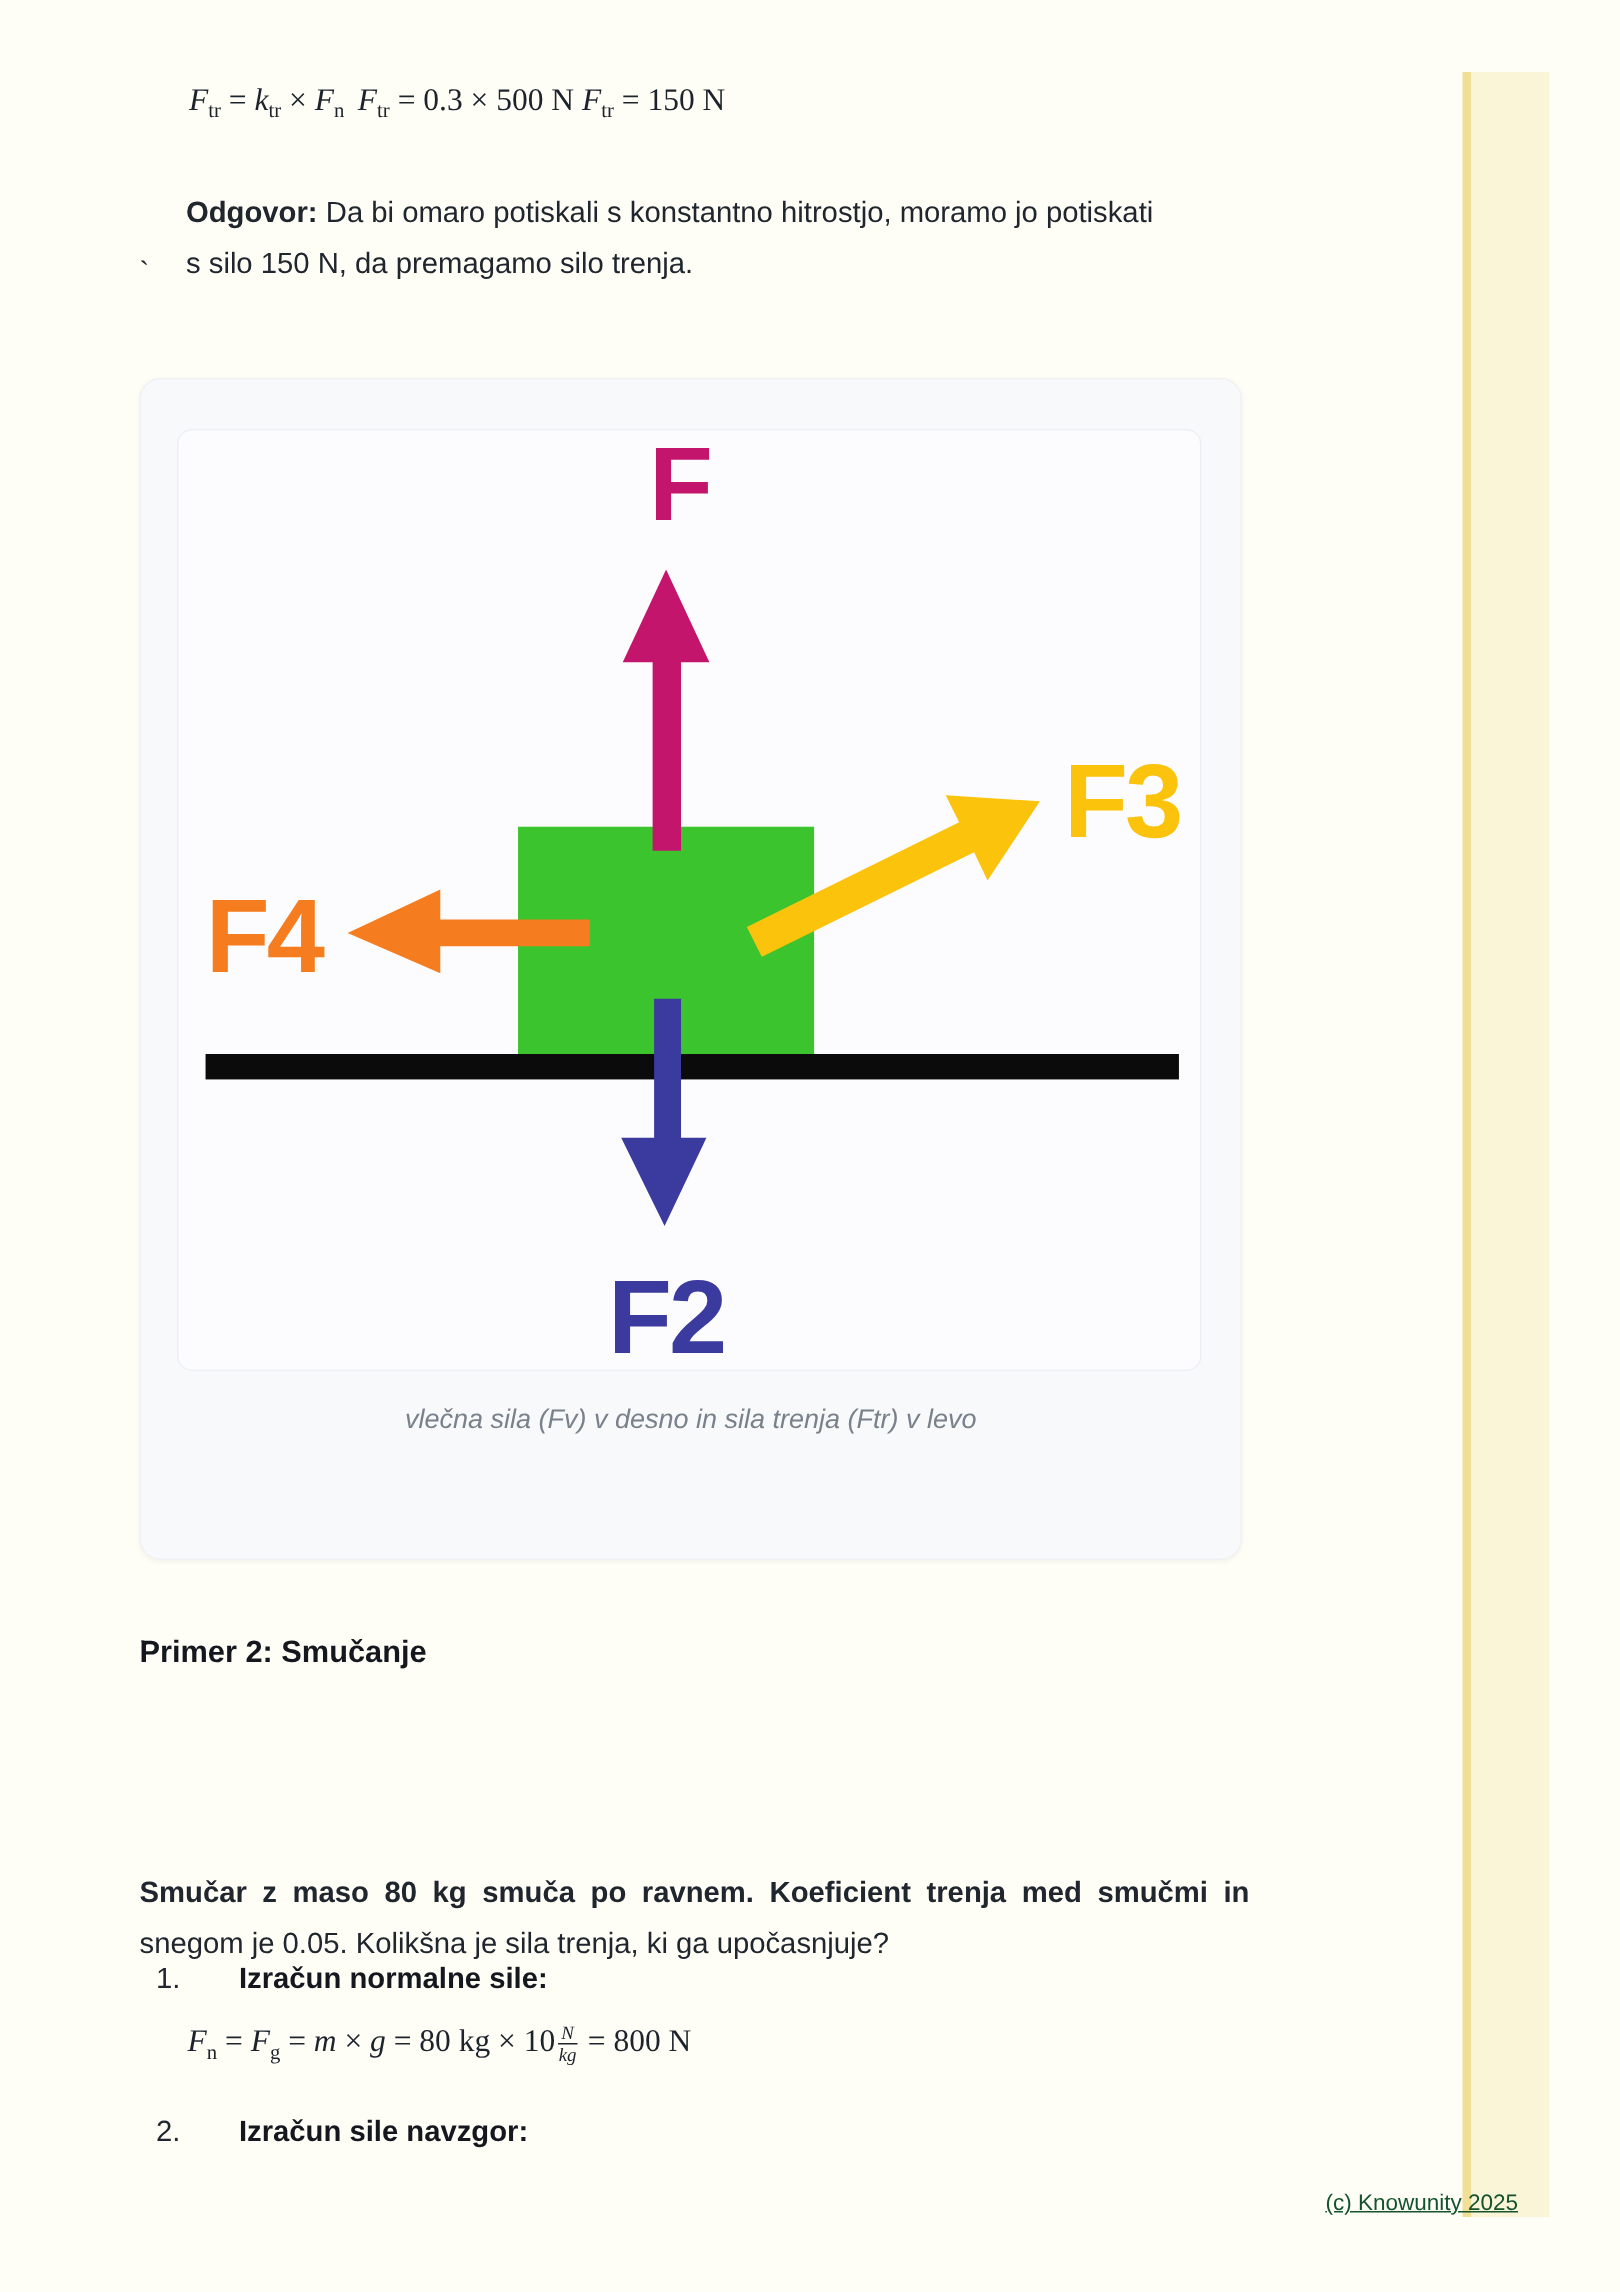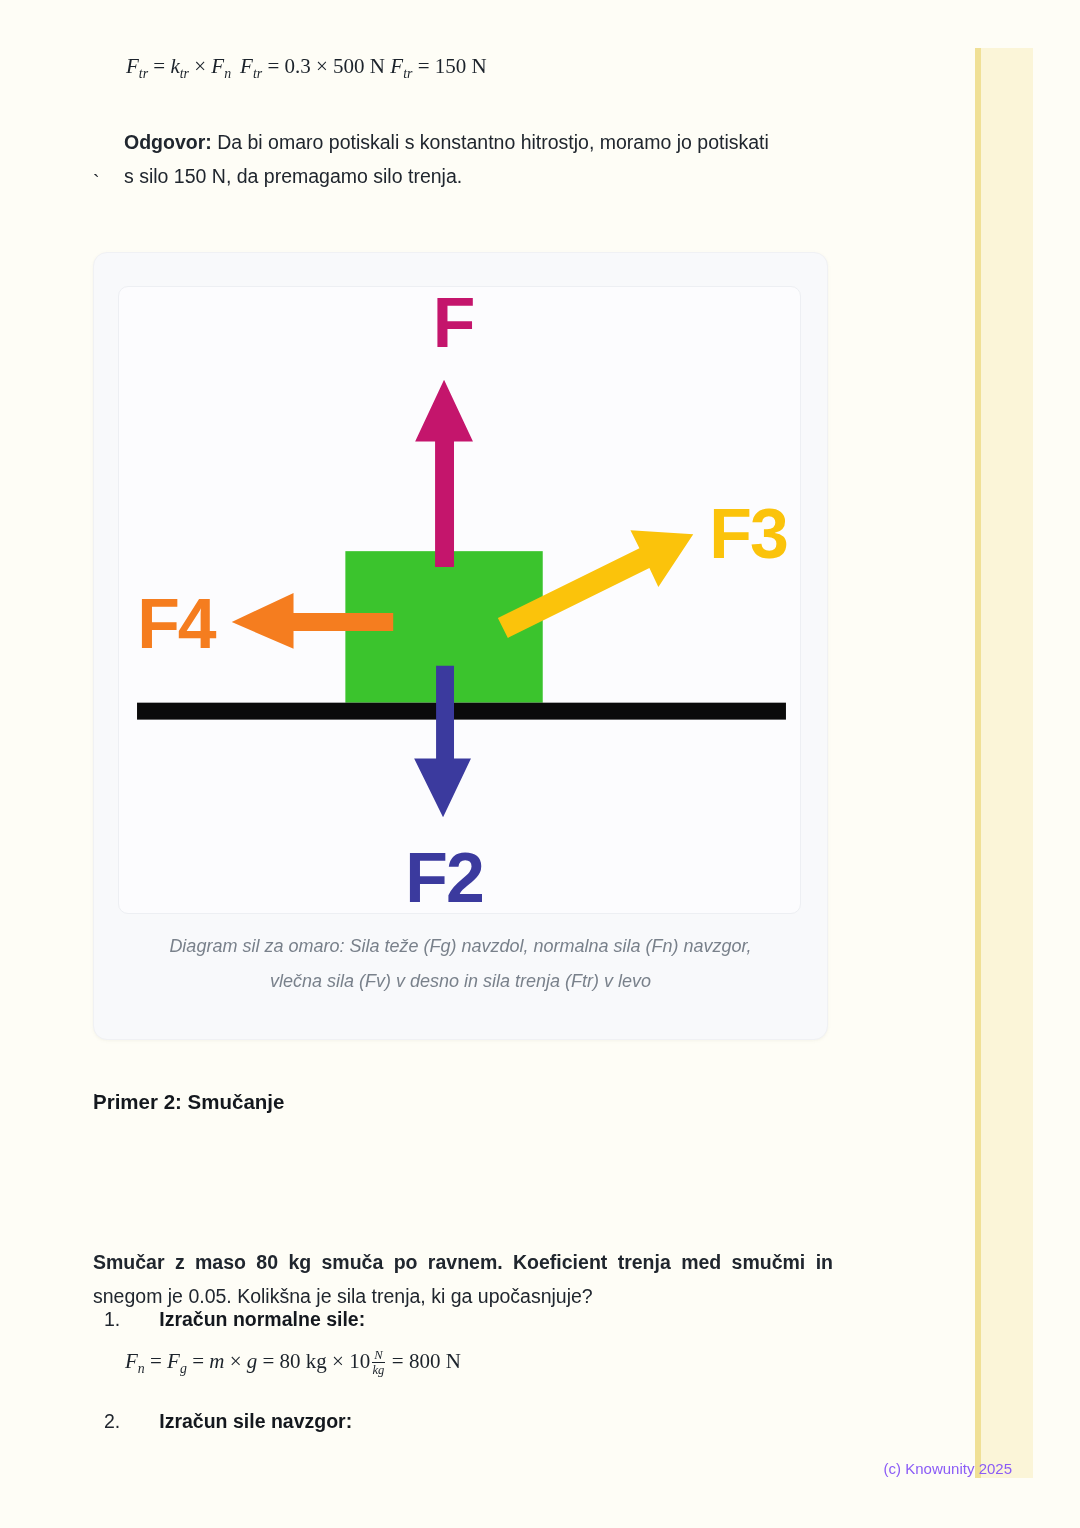--- a/index.html
+++ b/index.html
@@ -12,21 +12,21 @@
   .abs{position:absolute;}
   
   .stripe-dark{left:975px;top:48px;width:6px;height:1430px;background:#F0E096;z-index:1;}
   .stripe-light{left:981px;top:48px;width:52px;height:1430px;background:#FBF5D8;z-index:1;}
   
   .formula{
     font-family:"Liberation Serif",serif;
     font-size:21px;color:#1C232B;white-space:nowrap;
   }
   .formula i{font-style:italic;}
-  .formula sub{font-style:italic;font-size:0.66em;line-height:0;}
+  .formula sub{font-size:0.66em;line-height:0;}
   .formula .gap{display:inline-block;width:9px;}
   .frac{display:inline-block;vertical-align:-0.55em;text-align:center;
         font-size:0.6em;font-style:italic;line-height:1.15;margin:0 2px;}
   .fnum{display:block;border-bottom:1.4px solid #1C232B;padding:0 2px;}
   .fden{display:block;}
   
   .bodytext{font-size:19.5px;line-height:34px;margin-top:41px;}
   .answer{left:124px;top:84px;width:700px;}
   .backtick{left:93px;font-size:19.5px;line-height:20px;color:#20262E;}
   
@@ -47,21 +47,21 @@
     position:absolute;left:0;right:0;top:676px;text-align:center;
     font-style:italic;font-size:18px;line-height:35px;color:#79818B;
   }
   
   .heading2{left:93px;top:1090px;font-size:20.5px;font-weight:bold;color:#14181E;}
   .problem{left:93px;top:1204px;width:740px;}
   .justify-line{text-align:justify;text-align-last:justify;font-weight:bold;}
   .step{font-size:19.5px;line-height:34px;}
   .step .stepnum{margin-right:7px;}
   .step b{color:#14181E;margin-left:32px;}
-  .footer{top:1460px;right:68px;font-size:15px;color:#8b5cf6;z-index:3;}
+  .footer{top:1460px;right:68px;font-size:15px;color:#14532d;z-index:3;text-decoration:underline;}
 </style>
 </head>
 <body>
 
 <div class="abs stripe-dark"></div>
 <div class="abs stripe-light"></div>
 
 <div class="abs formula" style="left:126px;top:54px;"><i>F</i><sub>tr</sub><span> = </span><i>k</i><sub>tr</sub><span> × </span><i>F</i><sub>n</sub><span class="gap"></span><i>F</i><sub>tr</sub><span> = 0.3 × 500 N </span><i>F</i><sub>tr</sub><span> = 150 N</span></div>
 
 <div class="abs bodytext answer">
@@ -87,21 +87,20 @@
 
       <polygon points="380,332 522,262 513,244 576,248 541,301 532,282 390,352" fill="#FBC30B"></polygon>
 
       <text class="svg-label" x="335" y="60" text-anchor="middle" fill="#C4156C">F</text>
       <text class="svg-label" x="631" y="272" text-anchor="middle" fill="#FBC30B">F3</text>
       <text class="svg-label" x="57" y="362" text-anchor="middle" fill="#F57D1F">F4</text>
       <text class="svg-label" x="326" y="617" text-anchor="middle" fill="#3B3A9E">F2</text>
     </svg>
   </div>
   <div class="caption">
-    <div>Diagram sil za omaro: Sila teže (Fg) navzdol, normalna sila (Fn) navzgor,</div>
     <div>vlečna sila (Fv) v desno in sila trenja (Ftr) v levo</div>
   </div>
 </div>
 
 <div class="abs backtick" style="top:1092px;">`</div>
 
 <div class="abs heading2">Primer 2: Smučanje</div>
 
 <div class="abs bodytext problem">
   <div class="justify-line">Smučar z maso 80 kg smuča po ravnem. Koeficient trenja med smučmi in</div>

